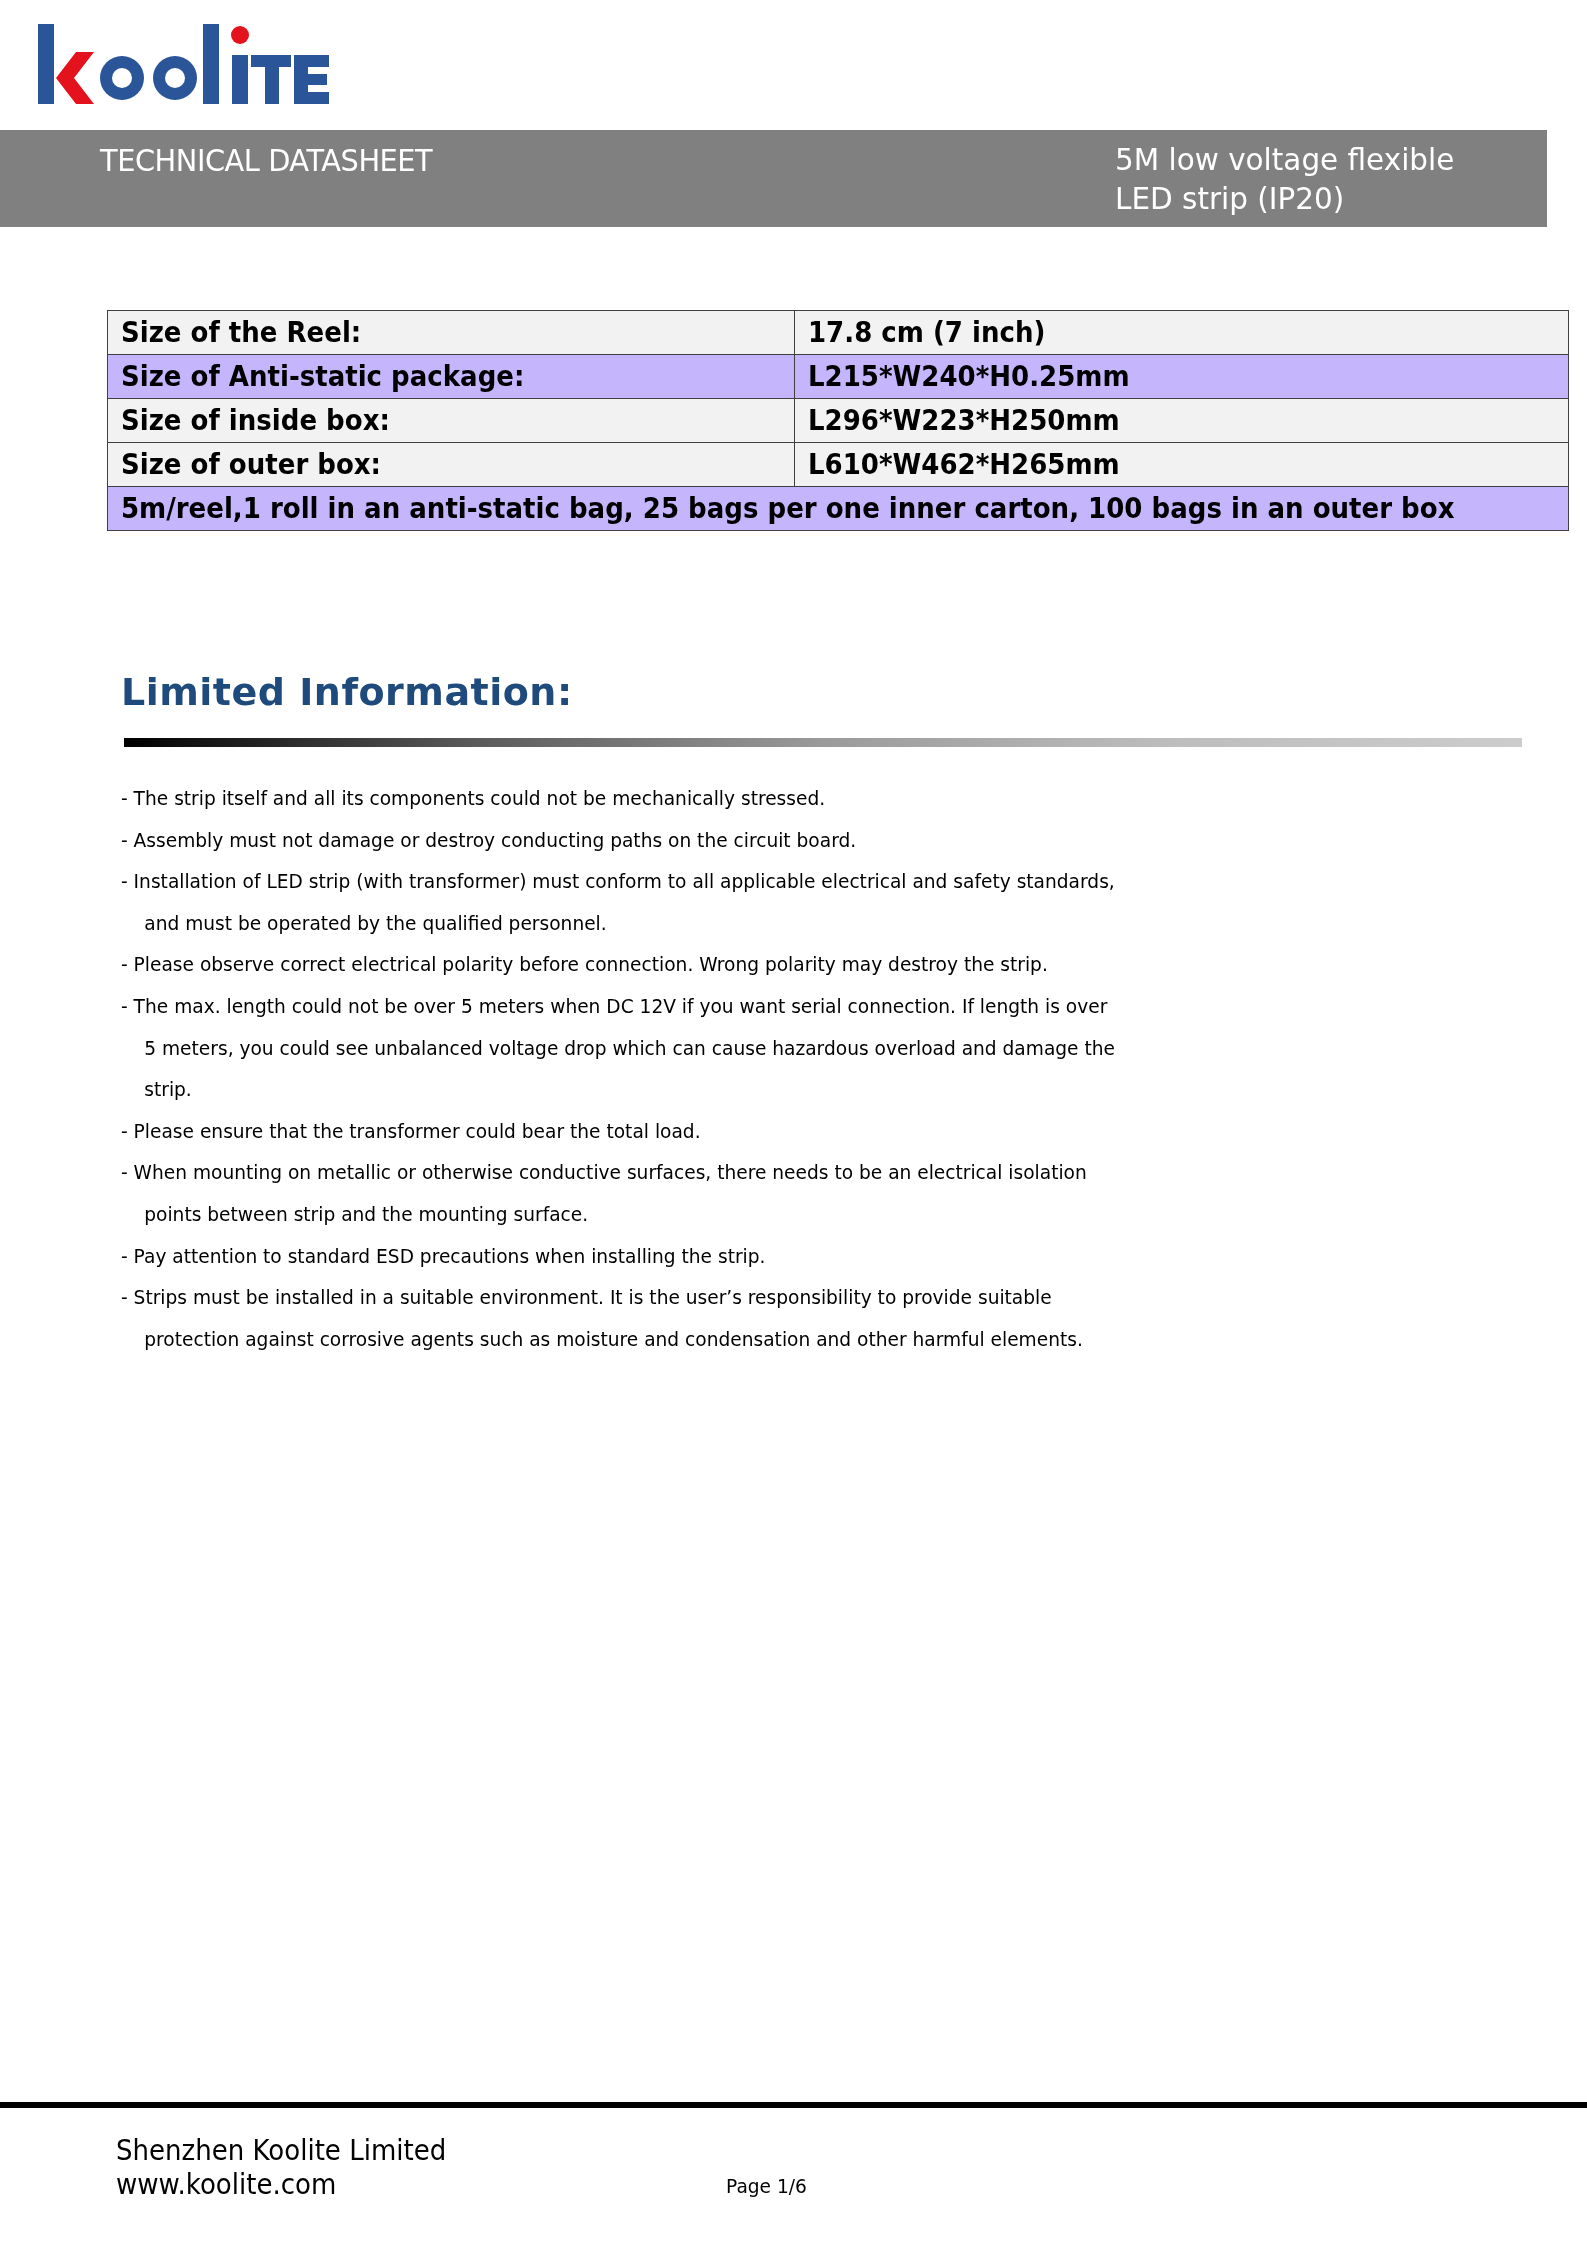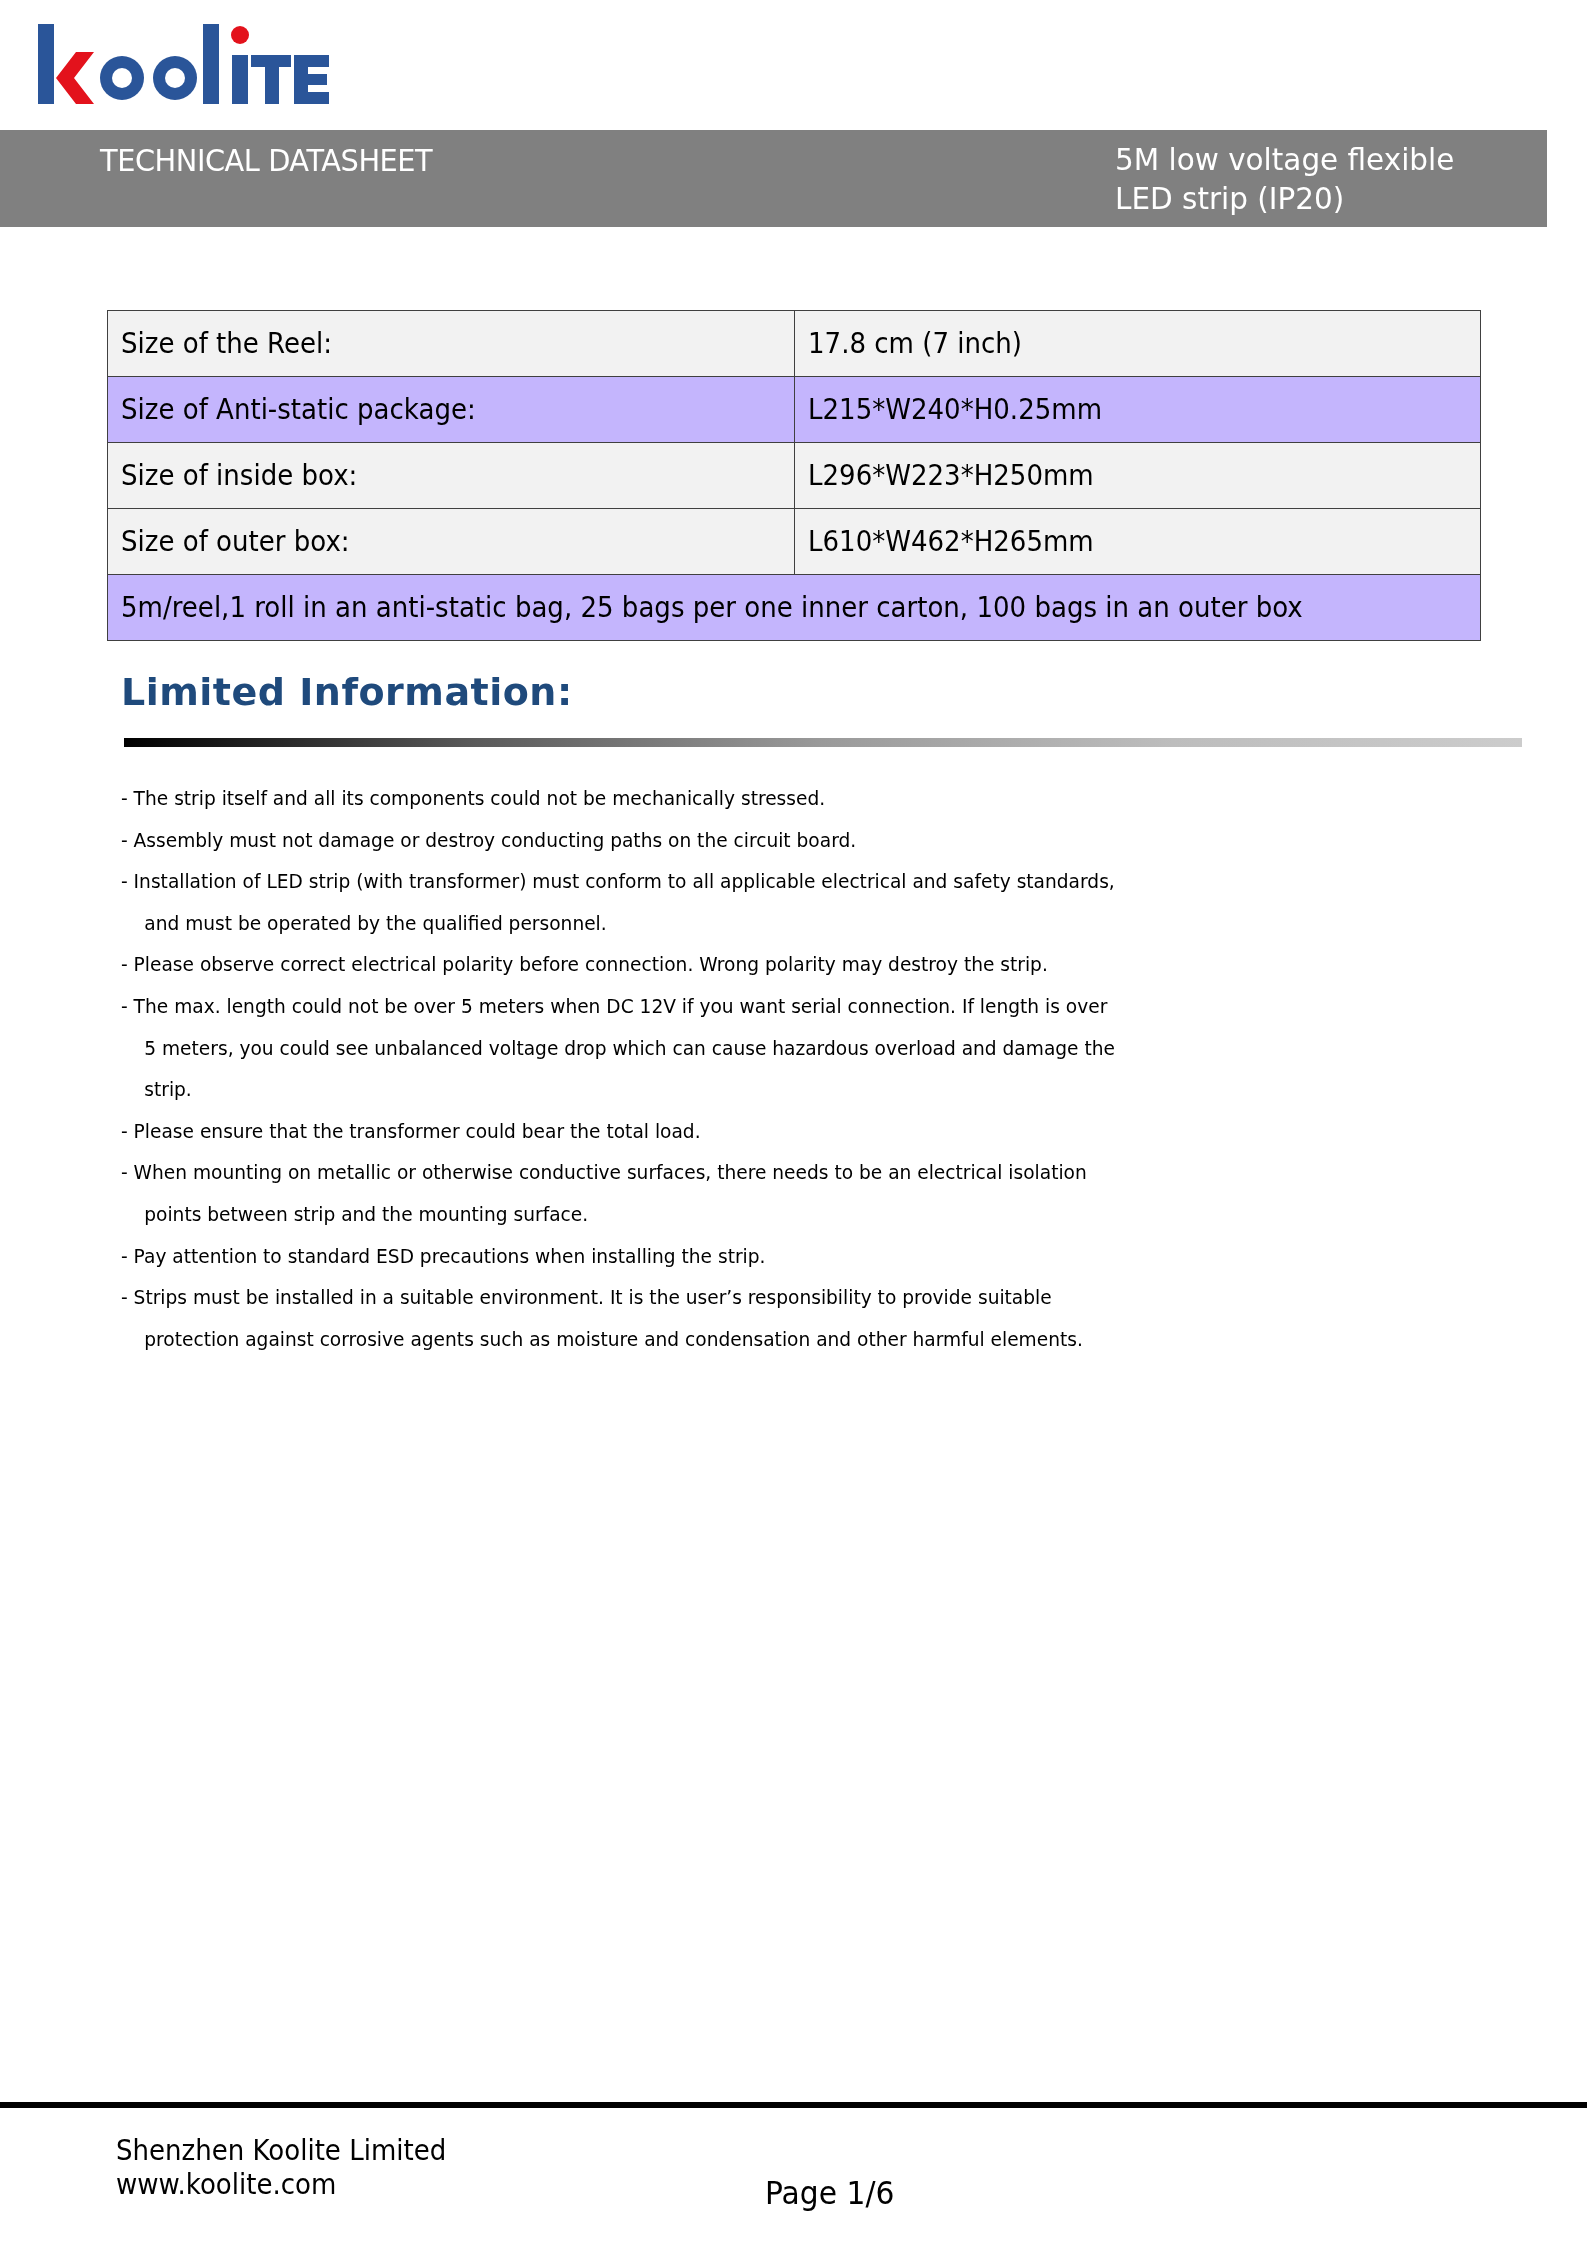--- a/index.html
+++ b/index.html
@@ -5,38 +5,38 @@
   html, body { margin: 0; padding: 0; background: #ffffff; }
   body { width: 1587px; height: 2245px; position: relative; overflow: hidden; font-family: "DejaVu Sans", sans-serif; color: #000; }
 
   .logo { position: absolute; left: 36px; top: 22px; width: 300px; height: 86px; }
 
   .header-bar { position: absolute; left: 0; top: 130px; width: 1547px; height: 97px; background: #808080; }
   .header-left { position: absolute; left: 100px; top: 12px; color: #fff; font-size: 31px; font-family: "DejaVu Sans", sans-serif; letter-spacing: -0.5px; transform: scaleX(0.93); transform-origin: left top; }
   .header-right { position: absolute; left: 1115px; top: 10px; color: #fff; font-size: 31px; line-height: 39px; transform: scaleX(0.95); transform-origin: left top; }
 
   .pkg-table { position: absolute; left: 107px; top: 310px; width: 1374px; border-collapse: collapse; font-size: 28px; }
-  .pkg-table td { border: 1.5px solid #404040; height: 41px; padding: 12px 13px; line-height: 41px; white-space: nowrap; }
+  .pkg-table td { border: 1.5px solid #404040; height: 41px; padding: 1px 13px; line-height: 41px; white-space: nowrap; font-weight: bold; }
   .pkg-table tr.light td { background: #f2f2f2; }
   .pkg-table tr.dark td { background: #c4b5fd; }
   .pkg-table td.label { width: 660px; }
   .cond { display: inline-block; transform: scaleX(0.93); transform-origin: left center; }
 
   .section-title { position: absolute; left: 121px; top: 670px; font-size: 38px; font-weight: bold; color: #1f4a7c; letter-spacing: 0.5px; }
   .grad-bar { position: absolute; left: 124px; top: 738px; width: 1398px; height: 9px; background: linear-gradient(to right, #000000 0%, #5a5a5a 25%, #9a9a9a 50%, #bdbdbd 75%, #cccccc 100%); }
 
   .safety-list { position: absolute; left: 121px; top: 778px; width: 1420px; margin: 0; padding: 0; list-style: none; font-size: 20px; line-height: 41.6px; }
   .safety-list li { margin: 0; padding: 0; }
   .safety-list .line { display: block; white-space: nowrap; transform: scaleX(0.93); transform-origin: left center; }
   .safety-list .cont { padding-left: 25px; }
 
   .footer-rule { position: absolute; left: 0; top: 2102px; width: 1587px; height: 6px; background: #000; }
   .footer-company { position: absolute; left: 116px; top: 2134px; font-size: 28px; line-height: 34px; }
   .footer-company .cond { display: block; }
-  .footer-page { position: absolute; left: 765px; top: 2174px; font-size: 32px; }
+  .footer-page { position: absolute; left: 726px; top: 2174px; font-size: 20px; }
 </style>
 </head>
 <body>
 
 <div class="logo">
   <svg width="300" height="86" viewBox="0 0 300 86">
 
     <rect x="2" y="2" width="16" height="80" fill="#2a5599"></rect>
 
     <polygon points="58,30 40,30 20,56 40,82 58,82 38,56" fill="#e3121c"></polygon>

